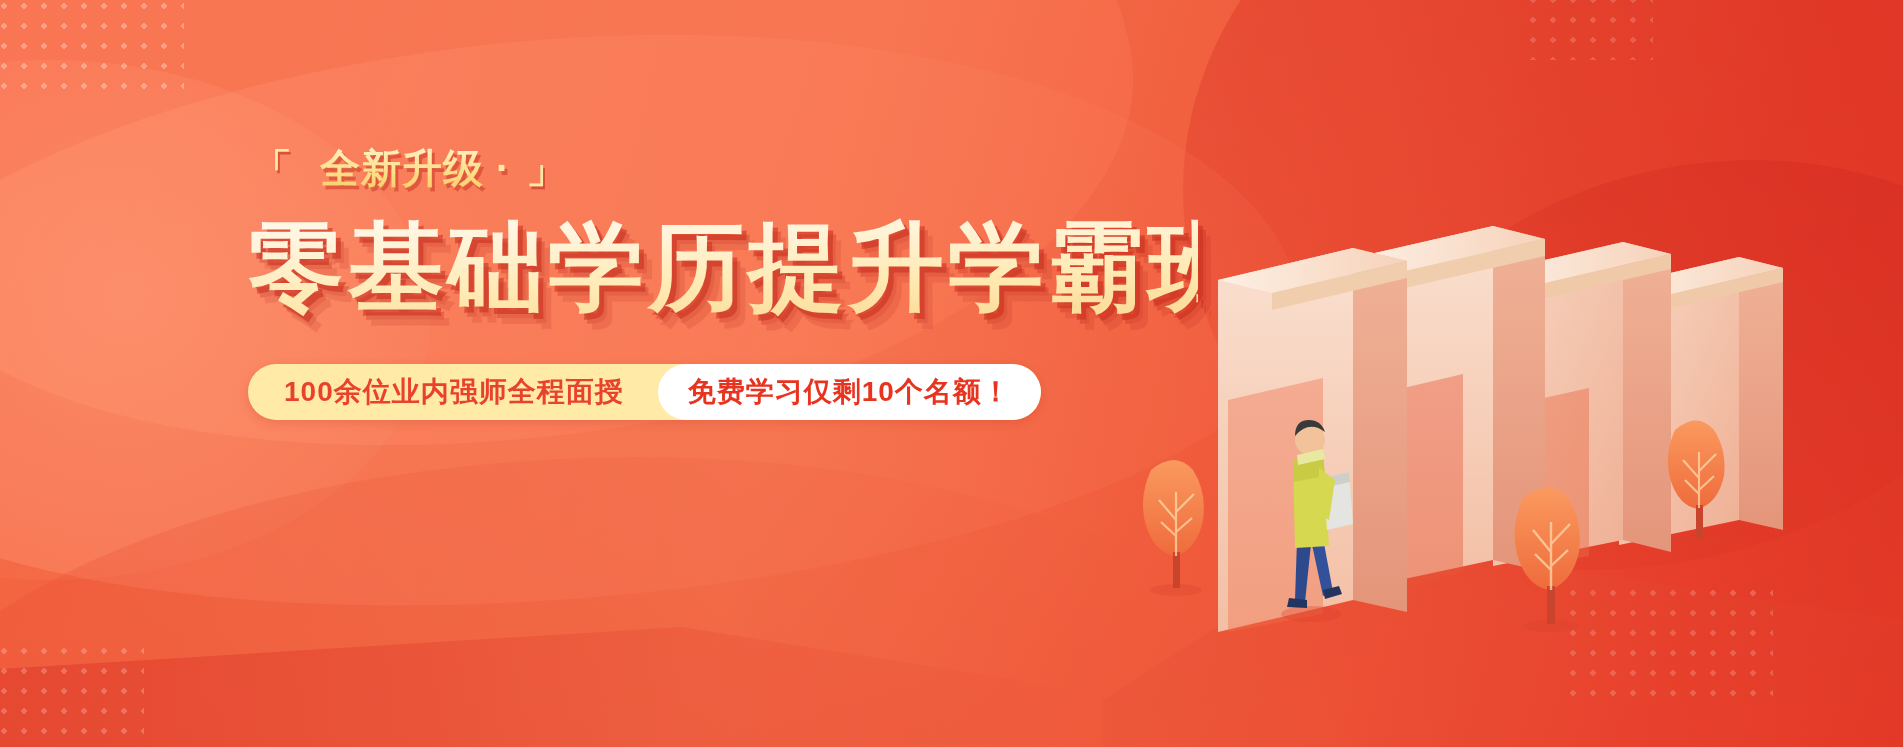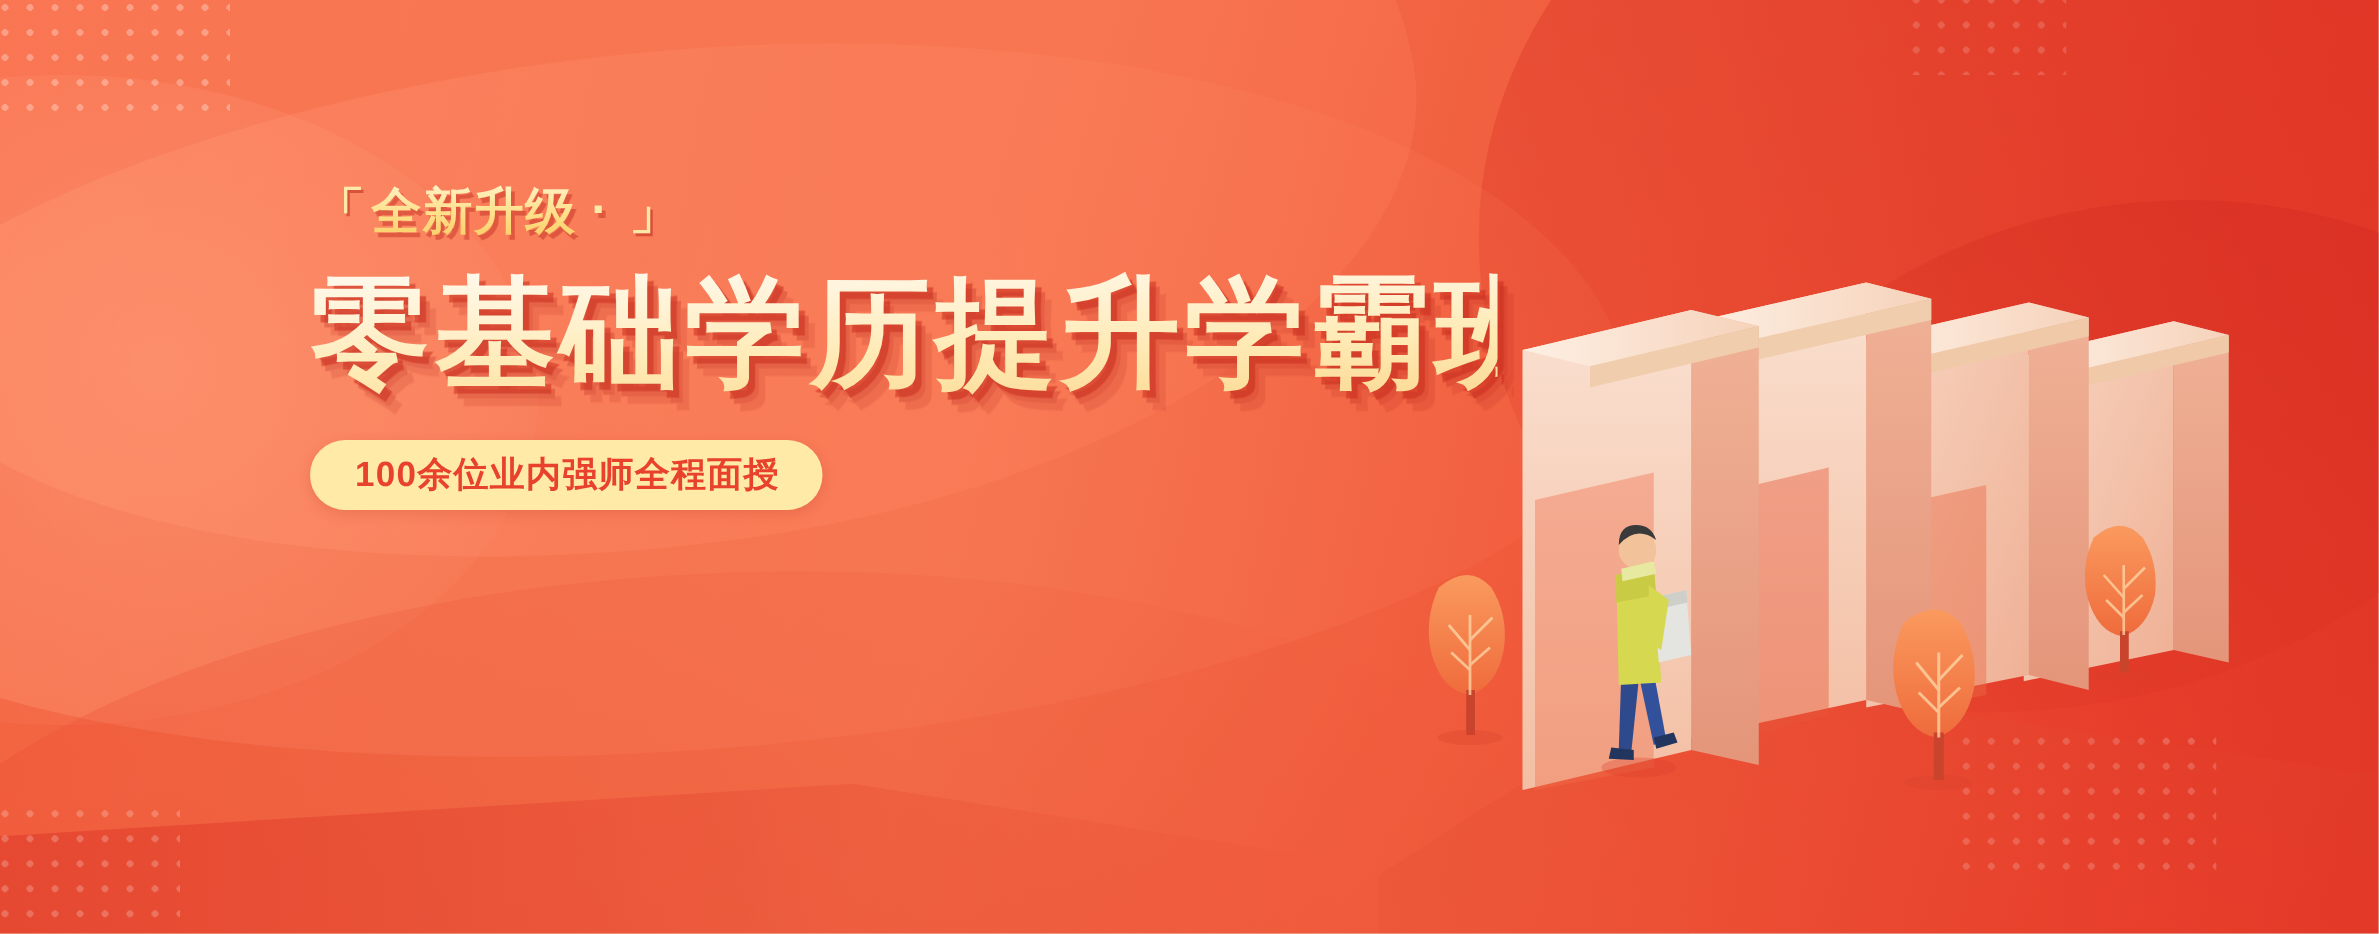--- a/index.html
+++ b/index.html
@@ -85,20 +85,21 @@
   }
   .bracket{
     color:#ffe9a8;font-size:40px;font-weight:bold;
     text-shadow:2px 3px 0 rgba(190,40,28,.55);
     margin:0 4px;
   }
   .sub-a{
     background:linear-gradient(180deg,#fff6d2 0%,#ffe08a 55%,#f7c95e 100%);
     -webkit-background-clip:text;background-clip:text;color:transparent;
     filter:drop-shadow(3px 4px 0 rgba(190,40,28,.45));
+    margin-left:23px;
   }
   .sub-dot{
     color:#ffe9a8;padding:0 12px;
     filter:drop-shadow(3px 4px 0 rgba(190,40,28,.45));
   }
   .sub-b{
     color:#ffffff;
     text-shadow:3px 4px 0 rgba(190,40,28,.40);
   }
 
@@ -108,21 +109,21 @@
     white-space:nowrap;line-height:1.15;
     background:linear-gradient(178deg,#fffaf0 0%,#fff3d6 30%,#ffeab4 62%,#fbd892 100%);
     -webkit-background-clip:text;background-clip:text;color:transparent;
     filter:
       drop-shadow(5px 6px 0 rgba(200,44,30,.55))
       drop-shadow(8px 10px 0 rgba(180,34,24,.28));
   }
 
   
   .badge-row{
-    margin-top:30px;
+    margin-top:42px;
     display:inline-flex;align-items:stretch;
     height:56px;
     border-radius:28px;
     background:#ffeaa8;
     box-shadow:0 3px 10px rgba(170,40,28,.18);
     overflow:hidden;
   }
   .badge-yellow{
     display:flex;align-items:center;justify-content:center;
     padding:0 34px 0 36px;
@@ -297,16 +298,17 @@
       <span class="bracket">「</span>
       <span class="sub-a">全新升级</span>
       <span class="sub-dot">·</span>
       <span class="bracket">」</span>
     </div>
 
     <div class="main-title">零基础学历提升学霸班</div>
 
     <div class="badge-row">
       <div class="badge-yellow">100余位业内强师全程面授</div>
+      <div class="badge-white">免费学习仅剩10个名额！</div>
     </div>
 
   </div>
 </div>
 
 </body></html>

